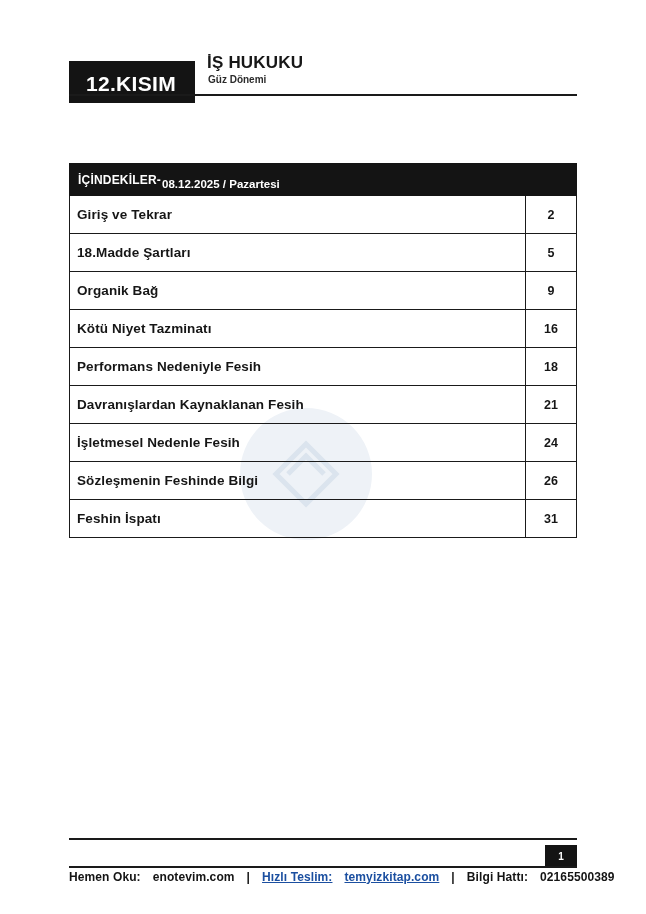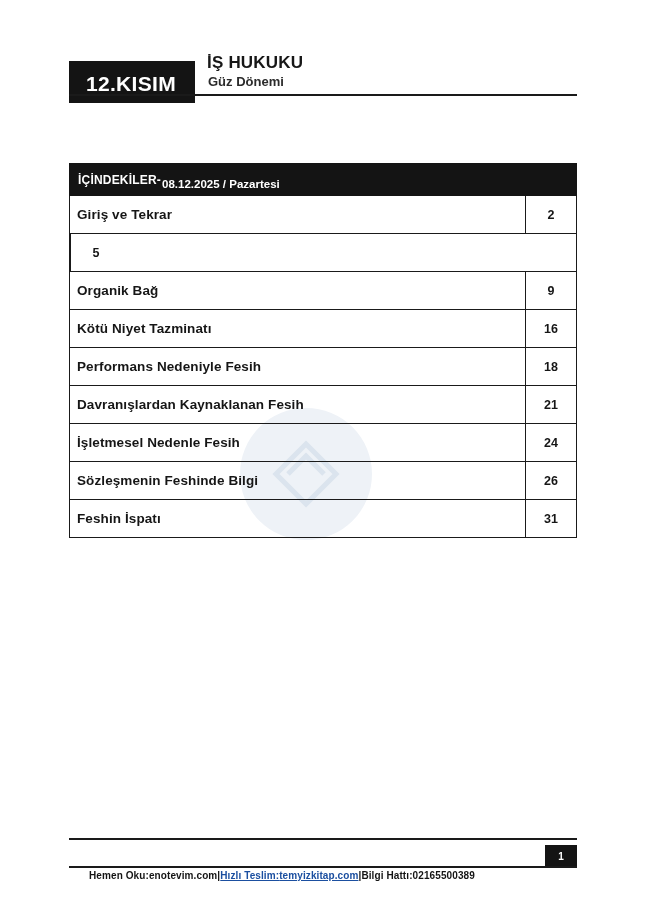--- a/index.html
+++ b/index.html
@@ -53,21 +53,21 @@
     top: 5px;
     font-size: 17px;
     font-weight: bold;
     letter-spacing: 0.2px;
     color: #171717;
   }
   .header-sub {
     position: absolute;
     left: 139px;
     top: 26px;
-    font-size: 13px;
+    font-size: 10px;
     font-weight: bold;
     color: #2b2b2b;
   }
   .header-rule {
     position: absolute;
     left: 0;
     top: 46px;
     width: 100%;
     height: 2px;
     background: #1a1a1a;
@@ -180,29 +180,28 @@
     left: 69px;
     right: 69px;
     top: 866px;
     height: 1.5px;
     background: #1a1a1a;
   }
   .footer-line {
     position: absolute;
     left: 69px;
     top: 870px;
-    font-size: 10px;
+    font-size: 12px;
     font-weight: bold;
     color: #141414;
     letter-spacing: 0.1px;
     display: flex;
     align-items: center;
-    gap: 0;
+    gap: 12px;
     white-space: nowrap;
-    margin-left: 20px;
   }
   .footer-link {
     color: #1b4fa0;
     text-decoration: underline;
   }
   .sep { color: #141414; }
 </style>
 </head>
 <body>
 
@@ -232,20 +231,21 @@
       <span class="toc-head-date">08.12.2025 / Pazartesi</span>
     </div>
     <div class="toc-table">
 
       <div class="toc-row">
         <div class="toc-label">Giriş ve Tekrar</div>
         <div class="toc-page">2</div>
       </div>
 
       <div class="toc-row">
+        <div class="toc-label">18.Madde Şartları</div>
         <div class="toc-page">5</div>
       </div>
 
       <div class="toc-row">
         <div class="toc-label">Organik Bağ</div>
         <div class="toc-page">9</div>
       </div>
 
       <div class="toc-row">
         <div class="toc-label">Kötü Niyet Tazminatı</div>

